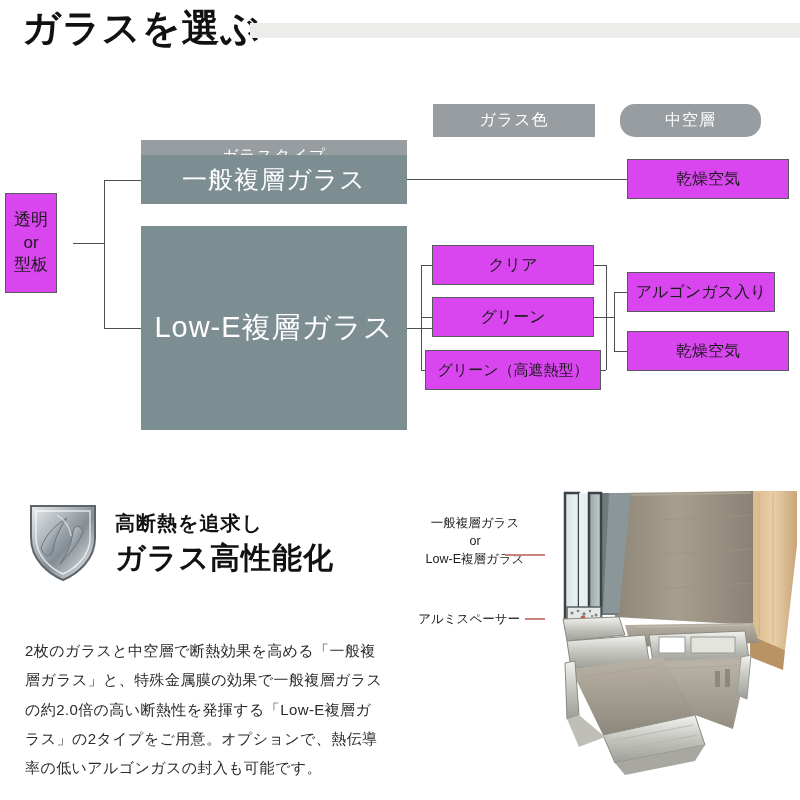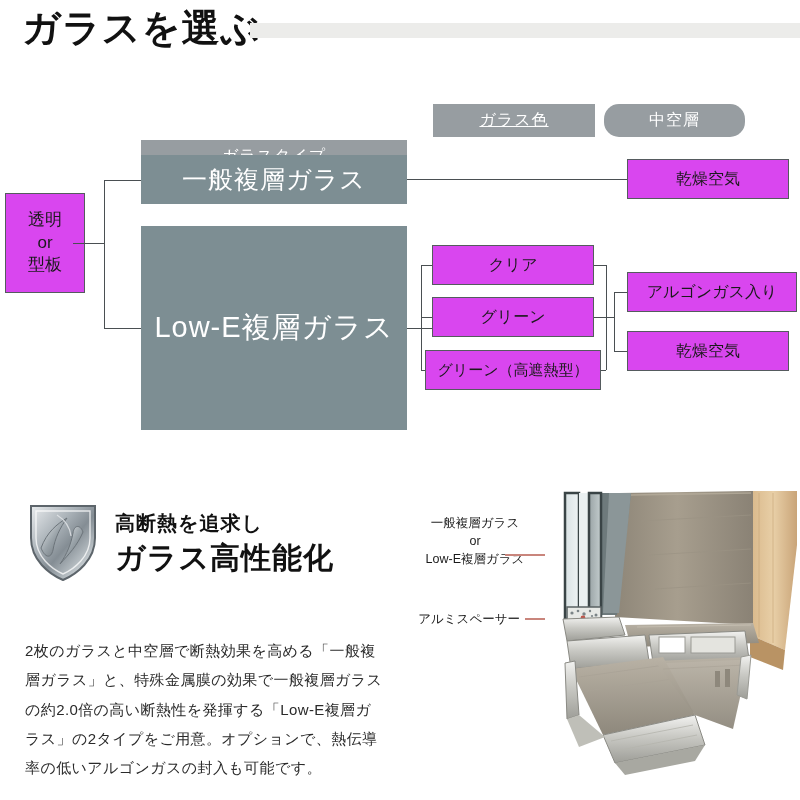--- a/index.html
+++ b/index.html
@@ -28,45 +28,45 @@
   
   .diagram{position:absolute;left:0;top:75px;width:800px;height:390px;}
 
   .col-head{
     position:absolute;height:33px;background:#979da1;
     color:#ffffff;font-size:16px;
     display:flex;align-items:center;justify-content:center;
     letter-spacing:1px;
   }
   .head-type{left:141px;top:29px;width:266px;margin-top:36px;}
-  .head-color{left:433px;top:29px;width:162px;text-decoration:underline;}
-  .head-gas{left:604px;top:29px;width:141px;border-radius:15px;}
+  .head-color{left:433px;top:29px;width:162px;}
+  .head-gas{left:620px;top:29px;width:141px;border-radius:15px;}
 
   .teal-box{
     position:absolute;background:#7d8e93;color:#ffffff;
     display:flex;align-items:center;justify-content:center;
     letter-spacing:1px;
   }
   .box-general{left:141px;top:80px;width:266px;height:49px;font-size:25px;}
   .box-lowe{left:141px;top:151px;width:266px;height:204px;font-size:29px;}
 
   .wbox{
     position:absolute;background:#d946ef;border:1px solid #555b5e;
     display:flex;align-items:center;justify-content:center;
     font-size:16px;color:#1a1a1a;box-sizing:border-box;
   }
   .box-left{
-    left:5px;top:118px;width:80px;height:100px;
+    left:5px;top:118px;width:52px;height:100px;
     flex-direction:column;line-height:1.35;font-size:17px;
   }
   .box-clear{left:432px;top:170px;width:162px;height:40px;}
   .box-green{left:432px;top:222px;width:162px;height:40px;}
   .box-green-h{left:425px;top:275px;width:176px;height:40px;font-size:15px;}
   .box-dry1{left:627px;top:84px;width:162px;height:40px;}
-  .box-argon{left:627px;top:197px;width:170px;height:40px;text-align:center;}
+  .box-argon{left:627px;top:197px;width:148px;height:40px;text-align:center;}
   .box-dry2{left:627px;top:256px;width:162px;height:40px;}
 
   .ln{position:absolute;background:#4a4f52;}
   .lnh{height:1px;}
   .lnv{width:1px;}
 
   
   .lower{position:absolute;left:5px;top:470px;width:636px;height:330px;}
 
   .shield{position:absolute;left:22px;top:32px;width:72px;height:80px;}

